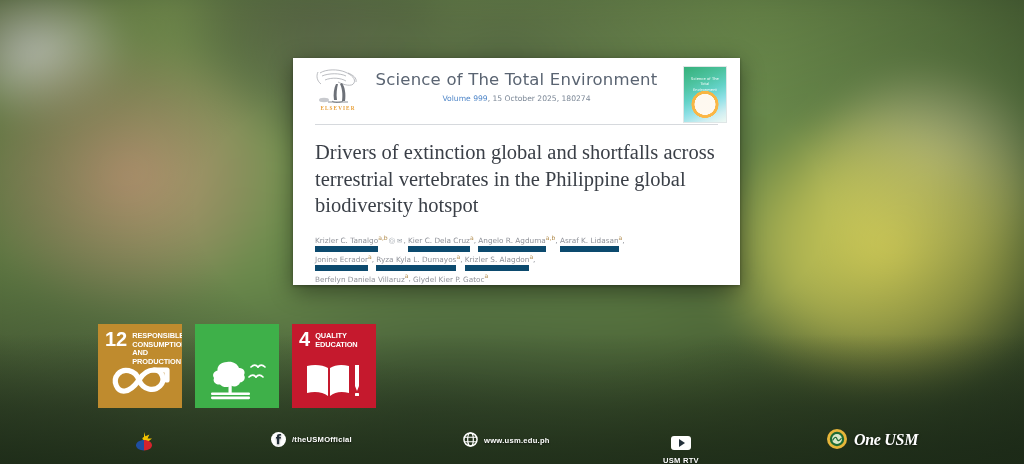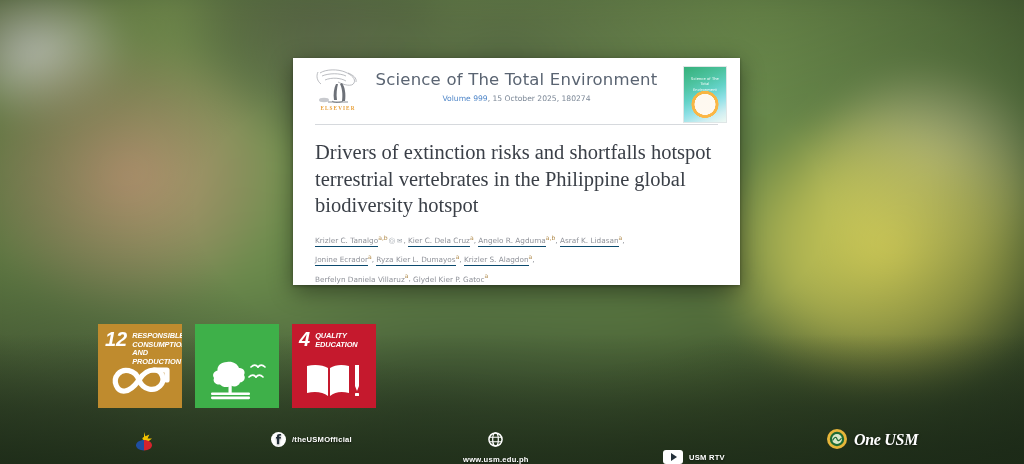--- a/index.html
+++ b/index.html
@@ -155,40 +155,39 @@
   }
 
   .authors {
     margin-top: 12px;
     font-family: "DejaVu Sans", sans-serif;
     font-size: 7.3px;
     line-height: 2.42;
     color: #8f9299;
   }
   .author {
-    border-bottom: 1px solid #0c4a6e;
+    border-bottom: 6px solid #0c4a6e;
     padding-bottom: 1px;
   }
   .aff-tan { color: #b08a4a; }
   .mini-icon {
     display: inline-block;
     vertical-align: middle;
     color: #9aa0a8;
     font-size: 6.4px;
     margin: 0 1px;
   }
 
   
   .sdg-row {
     position: absolute;
     left: 98px;
     top: 324px;
     display: flex;
     gap: 13px;
-    font-style: italic;
   }
   .sdg {
     position: relative;
     width: 84px;
     height: 84px;
     overflow: hidden;
   }
   .sdg-top {
     display: flex;
     align-items: flex-start;
@@ -239,22 +238,22 @@
     gap: 6px;
     color: #ffffff;
     font-family: "Liberation Sans", sans-serif;
     font-weight: 700;
     font-size: 7.6px;
     letter-spacing: 0.25px;
     text-shadow: 0 1px 2px rgba(0,0,0,0.5);
   }
   .fi-gov   { left: 131px; top: 11px; }
   .fi-fb    { left: 271px; top: 14px; }
-  .fi-web   { left: 463px; top: 14px; flex-direction: column; }
-  .fi-rtv   { left: 663px; top: 32px; }
+  .fi-web   { left: 463px; top: 14px; }
+  .fi-rtv   { left: 663px; top: 18px; flex-direction: column; }
   .fi-one   { left: 826px; top: 10px; }
 
   .icon-circle-fb {
     width: 15px; height: 15px; border-radius: 50%;
     background: #ffffff;
     display: flex; align-items: center; justify-content: center;
     color: #23303a; font-family: "DejaVu Sans", sans-serif;
     font-weight: 700; font-size: 12px; line-height: 1;
   }
   .icon-yt {
@@ -322,24 +321,24 @@
       </div>
 
       <div class="journal-cover">
         <div class="cover-caption">Science of The Total Environment</div>
       </div>
     </div>
 
     <div class="card-rule"></div>
 
     <div class="card-body">
-      <h1 class="article-title">Drivers of extinction risks and shortfalls hotspot terrestrial vertebrates in the Philippine global biodiversity hotspot</h1>
+      <h1 class="article-title">Drivers of extinction global and shortfalls across terrestrial vertebrates in the Philippine global biodiversity hotspot</h1>
       <div class="authors">
           <div><span class="author">Krizler C. Tanalgo</span><sup class="aff-tan">a,b</sup><span class="mini-icon">Ⓞ</span><span class="mini-icon">✉</span><span>, </span><span class="author">Kier C. Dela Cruz</span><sup class="aff-tan">a</sup><span>, </span><span class="author">Angelo R. Agduma</span><sup class="aff-tan">a,b</sup><span>, </span><span class="author">Asraf K. Lidasan</span><sup class="aff-tan">a</sup><span>, </span></div>
-          <div><span class="author">Jonine Ecrador</span><sup class="aff-tan">a</sup><span>, </span><span class="author">Ryza Kier L. Dumayos</span><sup class="aff-tan">a</sup><span>, </span><span class="author">Krizler S. Alagdon</span><sup class="aff-tan">a</sup><span>, </span></div>
+          <div><span class="author">Jonine Ecrador</span><sup class="aff-tan">a</sup><span>, </span><span class="author">Ryza Kyla L. Dumayos</span><sup class="aff-tan">a</sup><span>, </span><span class="author">Krizler S. Alagdon</span><sup class="aff-tan">a</sup><span>, </span></div>
           <div><span class="author">Berfelyn Daniela Villaruz</span><sup class="aff-tan">a</sup><span>, </span><span class="author">Glydel Kier P. Gatoc</span><sup class="aff-tan">a</sup><span> </span></div>
         </div>
     </div>
   </div>
 
   <div class="sdg-row">
 
     <div class="sdg" id="sdg0" style="background: rgb(191, 139, 46);">
       <div class="sdg-top">
         <span class="sdg-num">12</span>

